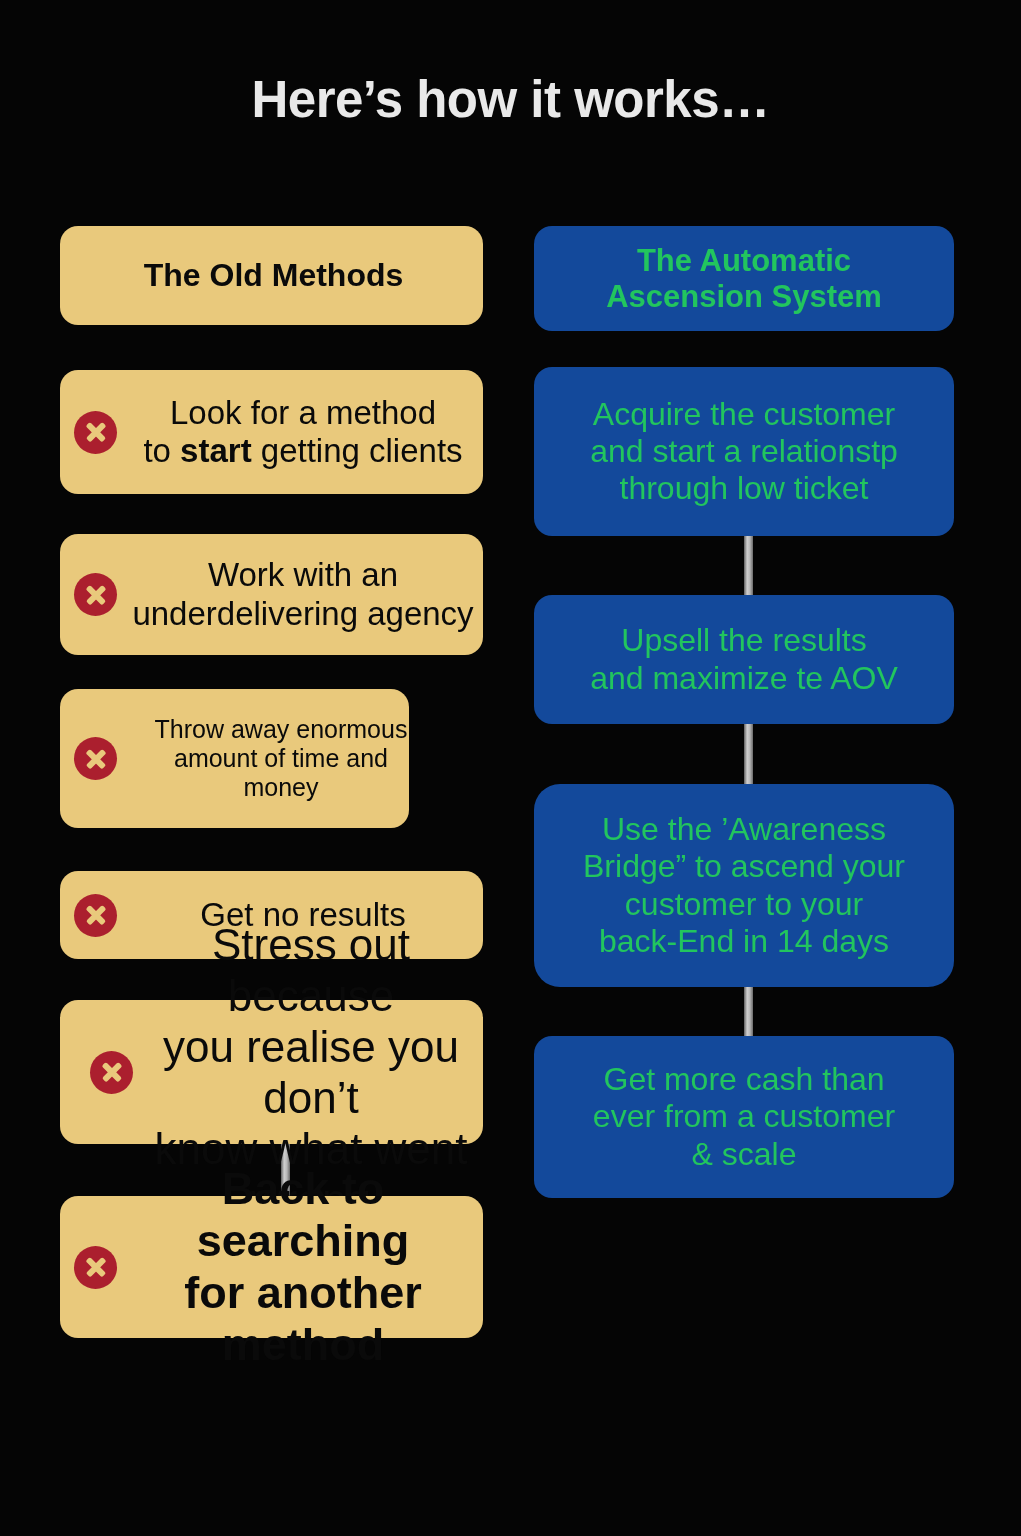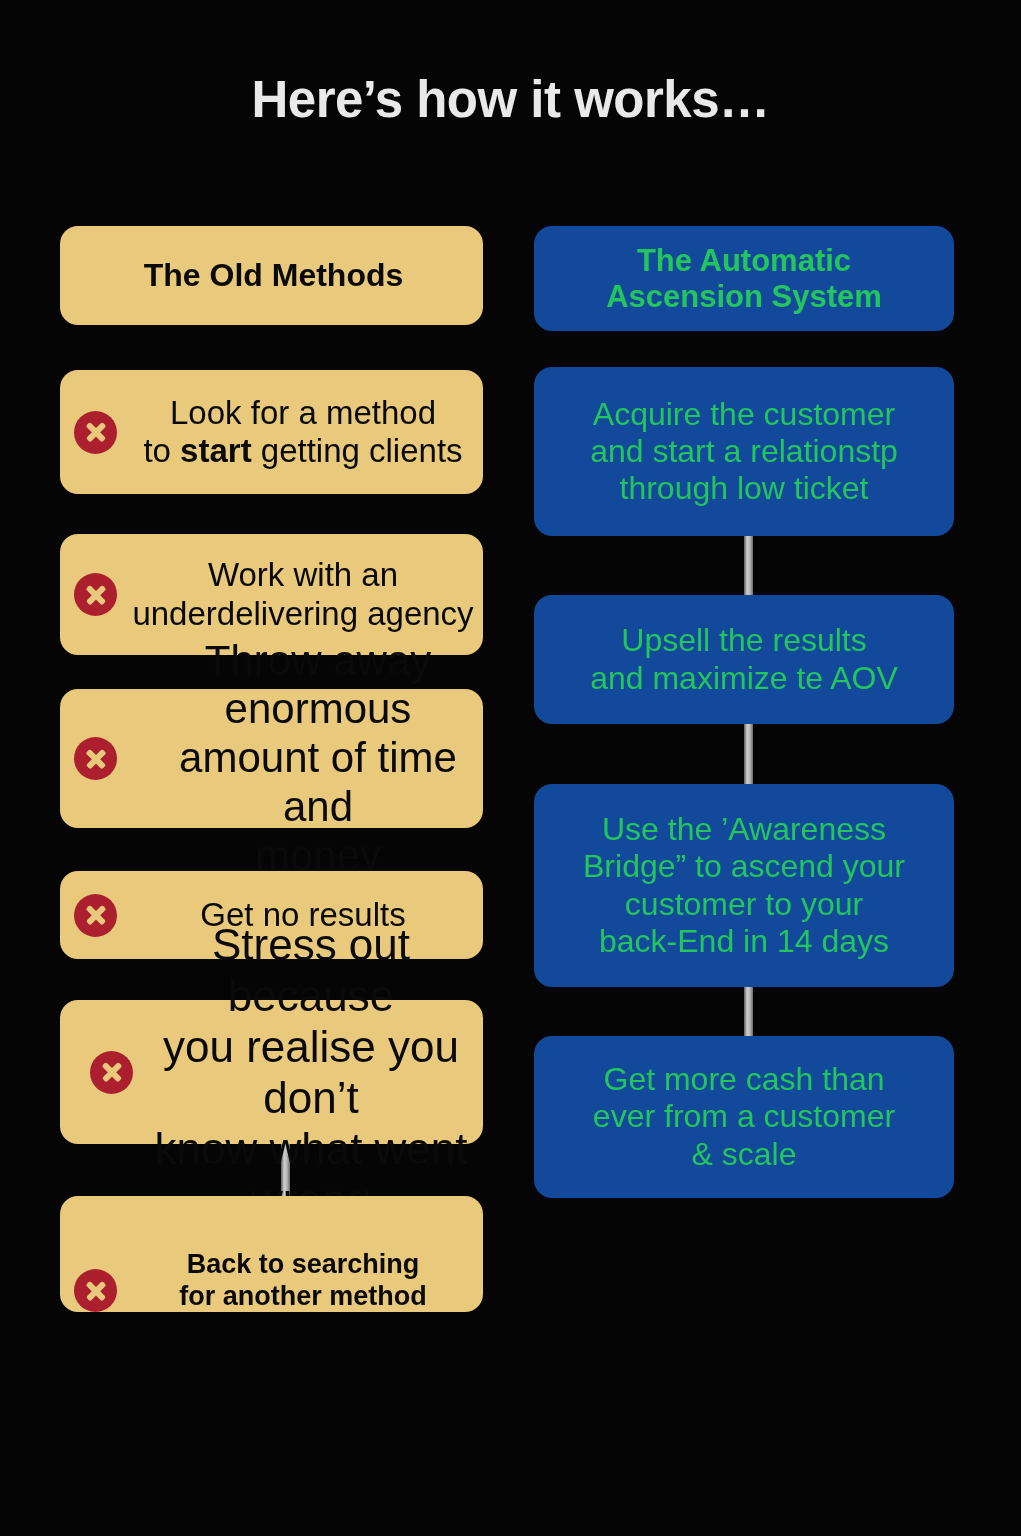--- a/index.html
+++ b/index.html
@@ -145,40 +145,40 @@
       <span class="card-text"><span>Look for a method
 to </span><span class="text-bold">start</span><span> getting clients</span></span>
     </div>
 
     <div class="card card-gold" style="left:0px; top:534px; width:423px; height:121px; font-size:33px;">
       <span class="x-icon"></span>
       <span class="card-text">Work with an
 underdelivering agency</span>
     </div>
 
-    <div class="card card-gold" style="left:0px; top:689px; width:423px; height:139px; font-size:42px;gap:30px;">
+    <div class="card card-gold" style="left:0px; top:689px; width:349px; height:139px; font-size:25px;gap:30px;">
       <span class="x-icon"></span>
       <span class="card-text">Throw away enormous
 amount of time and
 money</span>
     </div>
 
     <div class="card card-gold" style="left:0px; top:871px; width:423px; height:88px; font-size:33px;">
       <span class="x-icon"></span>
       <span class="card-text">Get no results</span>
     </div>
 
     <div class="card card-gold" style="left:0px; top:1000px; width:423px; height:144px; font-size:44px;padding-left:16px;">
       <span class="x-icon"></span>
       <span class="card-text">Stress out because
 you realise you don’t
 know what went wrong</span>
     </div>
 
-    <div class="card card-gold" style="left:0px; top:1196px; width:423px; height:116px; font-size:27px; font-weight:bold;align-items:flex-end;">
+    <div class="card card-gold" style="left:0px; top:1196px; width:423px; height:142px; font-size:45px; font-weight:bold;">
       <span class="x-icon"></span>
       <span class="card-text">Back to searching
 for another method</span>
     </div>
 
   </div>
 
   <div class="column column-right">
 
     <div class="connector" style="left:210px; top:528px; height:76px;"></div>
@@ -194,21 +194,21 @@
       <span class="card-text">Acquire the customer
 and start a relationstp
 through low ticket</span>
     </div>
 
     <div class="card card-blue" style="left:0px; top:595px; width:420px; height:129px; font-size:32px;">
       <span class="card-text">Upsell the results
 and maximize te AOV</span>
     </div>
 
-    <div class="card card-blue" style="left:0px; top:784px; width:420px; height:203px; font-size:32px;">
+    <div class="card card-blue" style="left:0px; top:784px; width:420px; height:203px; font-size:32px;border-radius:26px;">
       <span class="card-text">Use the ’Awareness
 Bridge” to ascend your
 customer to your
 back-End in 14 days</span>
     </div>
 
     <div class="card card-blue" style="left:0px; top:1036px; width:420px; height:162px; font-size:32px;">
       <span class="card-text">Get more cash than
 ever from a customer
 &amp; scale</span>

